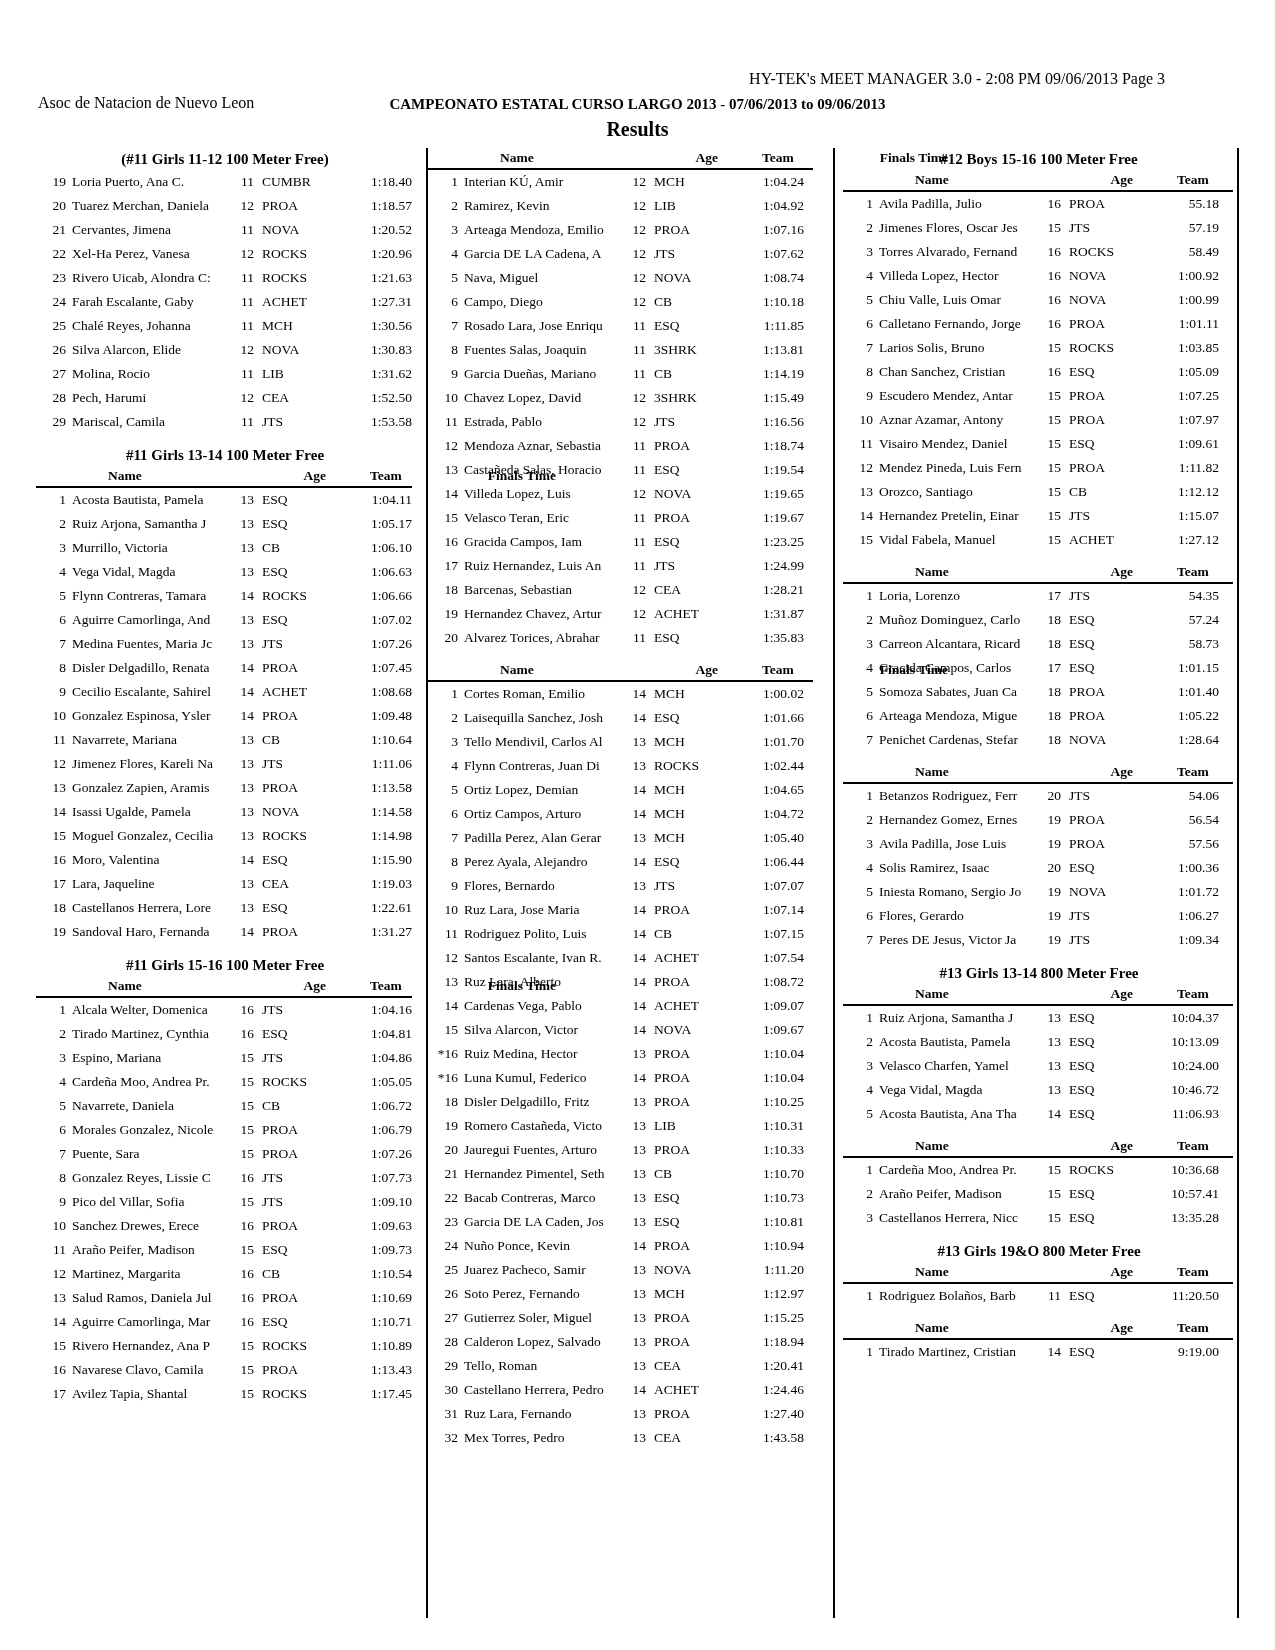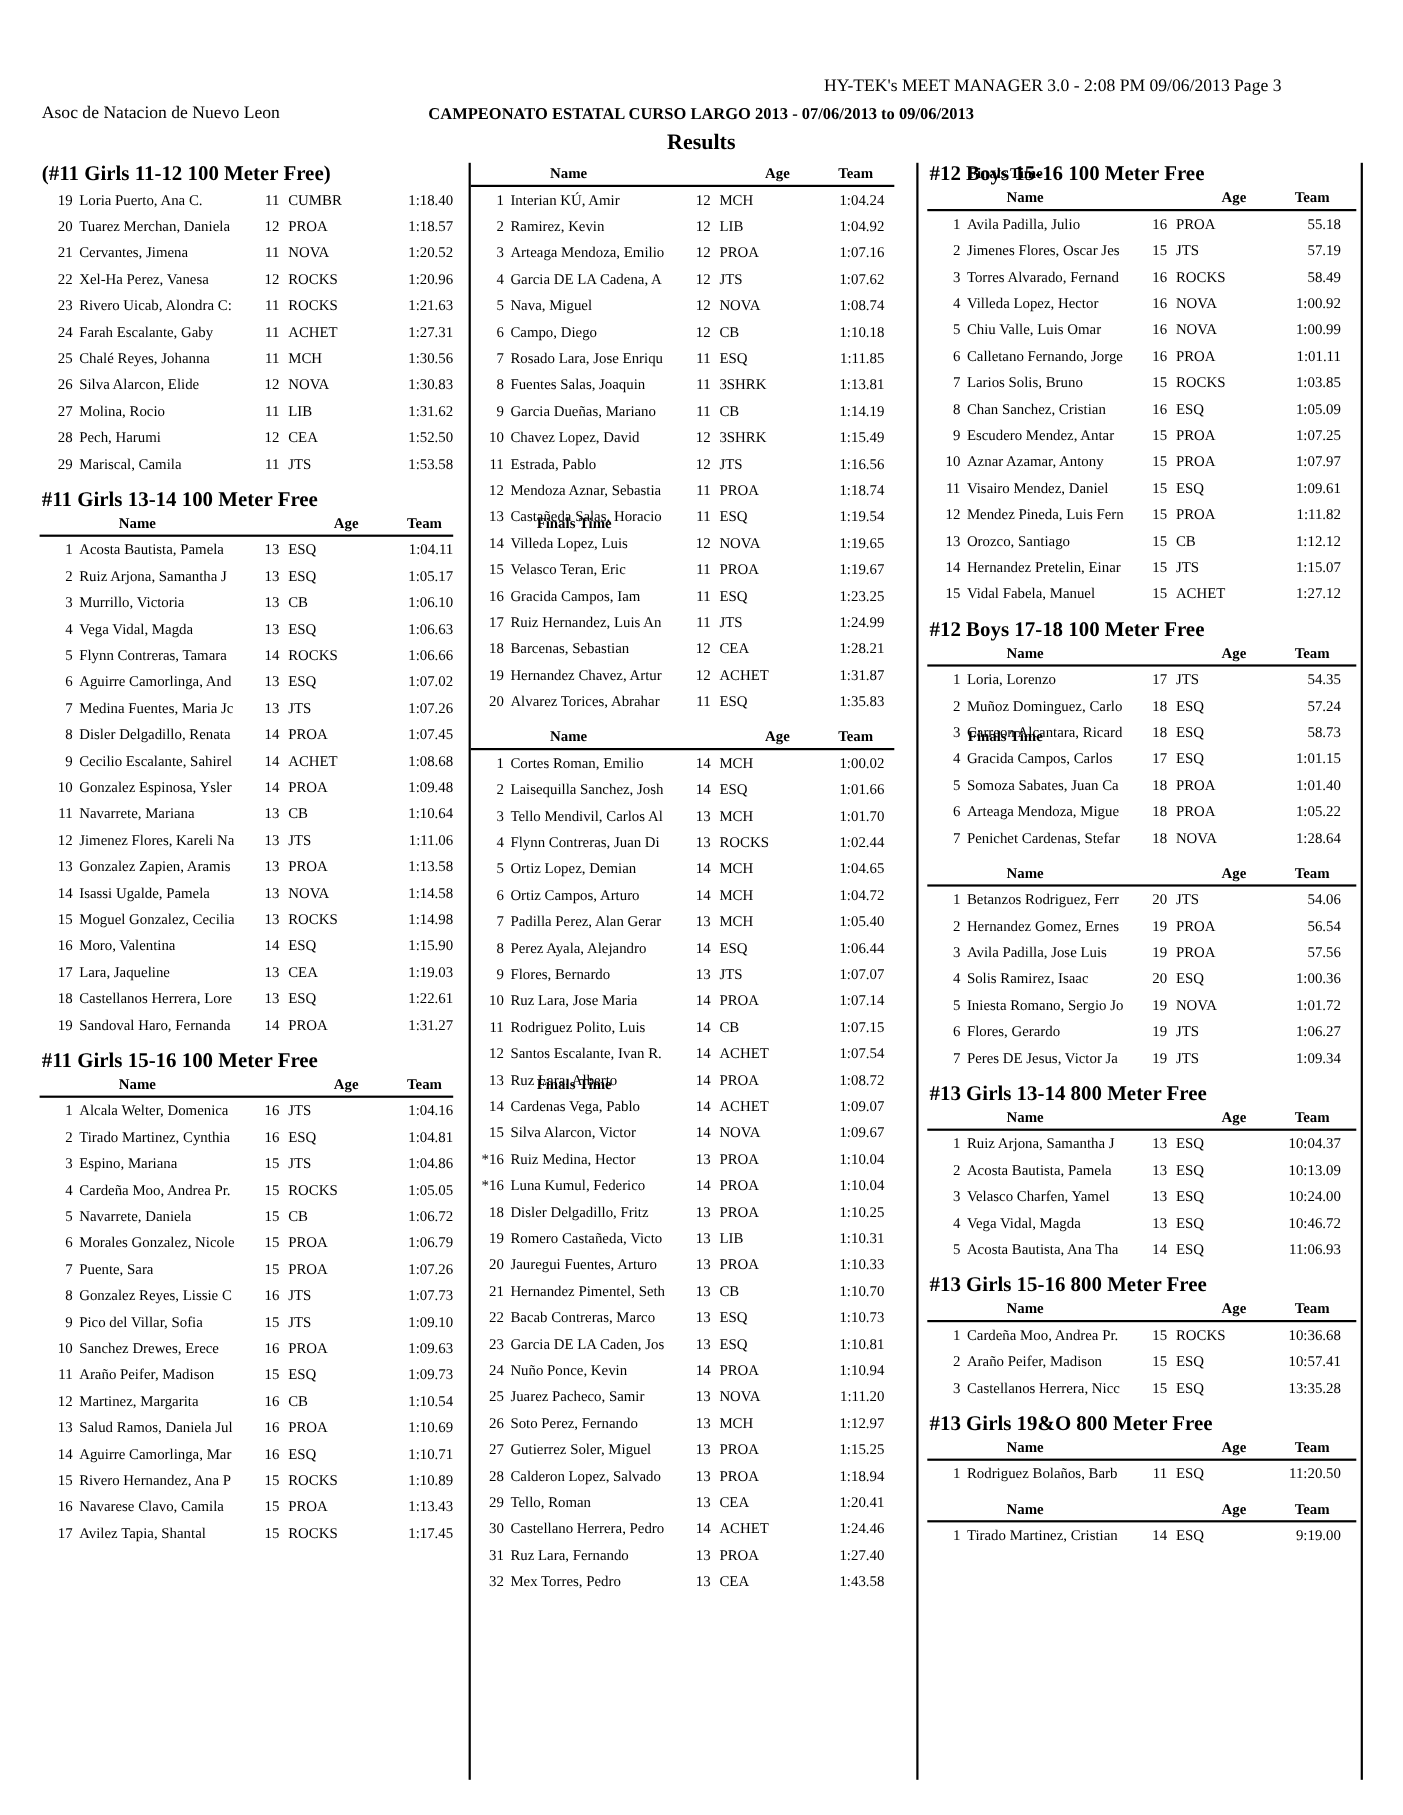--- a/index.html
+++ b/index.html
@@ -13,21 +13,21 @@
                    font-size: 20px; font-weight: bold; }
   .col { position: absolute; top: 148px; }
   .col1 { left: 36px; width: 376px; }
   .col2 { left: 428px; width: 385px; }
   .col3 { left: 843px; width: 390px; }
   .vline { position: absolute; top: 148px; width: 2px; background: #000; height: 1470px; }
   .vline1 { left: 426px; }
   .vline2 { left: 833px; }
   .vline3 { left: 1237px; }
   .event { margin-bottom: 10px; }
-  .event-title { font-weight: bold; font-size: 19px; height: 22px; line-height: 22px; padding-left: 2px; }
+  .event-title { font-weight: bold; font-size: 15px; height: 22px; line-height: 22px; padding-left: 2px; text-align: center; }
   .thead { display: flex; font-weight: bold; font-size: 13.5px; height: 20px; line-height: 20px;
            border-bottom: 2.5px solid #000; gap: 36px; }
   .row { display: flex; font-size: 13.5px; height: 24px; line-height: 24px; }
   .c-place { width: 30px; text-align: right; padding-right: 6px; flex: none; }
   .c-name { width: 152px; flex: none; overflow: hidden; white-space: nowrap; }
   .c-age { width: 30px; text-align: right; padding-right: 8px; flex: none; }
   .c-team { width: 76px; flex: none; }
   .c-time { width: 74px; text-align: right; flex: none; }
   .thead .c-age { text-align: right; }
 </style>
@@ -891,21 +891,20 @@
       </div>
       <div class="row">
         <span class="c-place">15</span>
         <span class="c-name">Vidal Fabela, Manuel</span>
         <span class="c-age">15</span>
         <span class="c-team">ACHET</span>
         <span class="c-time">1:27.12</span>
       </div>
     </div>
     <div class="event">
-      <div class="event-title">#12  Boys 17-18 100 Meter Free</div>
       <div class="thead">
         <span class="c-place"></span>
         <span class="c-name">Name</span>
         <span class="c-age">Age</span>
         <span class="c-team">Team</span>
         <span class="c-time">Finals Time</span>
       </div>
       <div class="row">
         <span class="c-place">1</span>
         <span class="c-name">Loria, Lorenzo</span>
@@ -1053,21 +1052,20 @@
       </div>
       <div class="row">
         <span class="c-place">5</span>
         <span class="c-name">Acosta Bautista, Ana Tha</span>
         <span class="c-age">14</span>
         <span class="c-team">ESQ</span>
         <span class="c-time">11:06.93</span>
       </div>
     </div>
     <div class="event">
-      <div class="event-title">#13  Girls 15-16 800 Meter Free</div>
       <div class="thead">
         <span class="c-place"></span>
         <span class="c-name">Name</span>
         <span class="c-age">Age</span>
         <span class="c-team">Team</span>
         <span class="c-time">Finals Time</span>
       </div>
       <div class="row">
         <span class="c-place">1</span>
         <span class="c-name">Cardeña Moo, Andrea Pr.</span>

